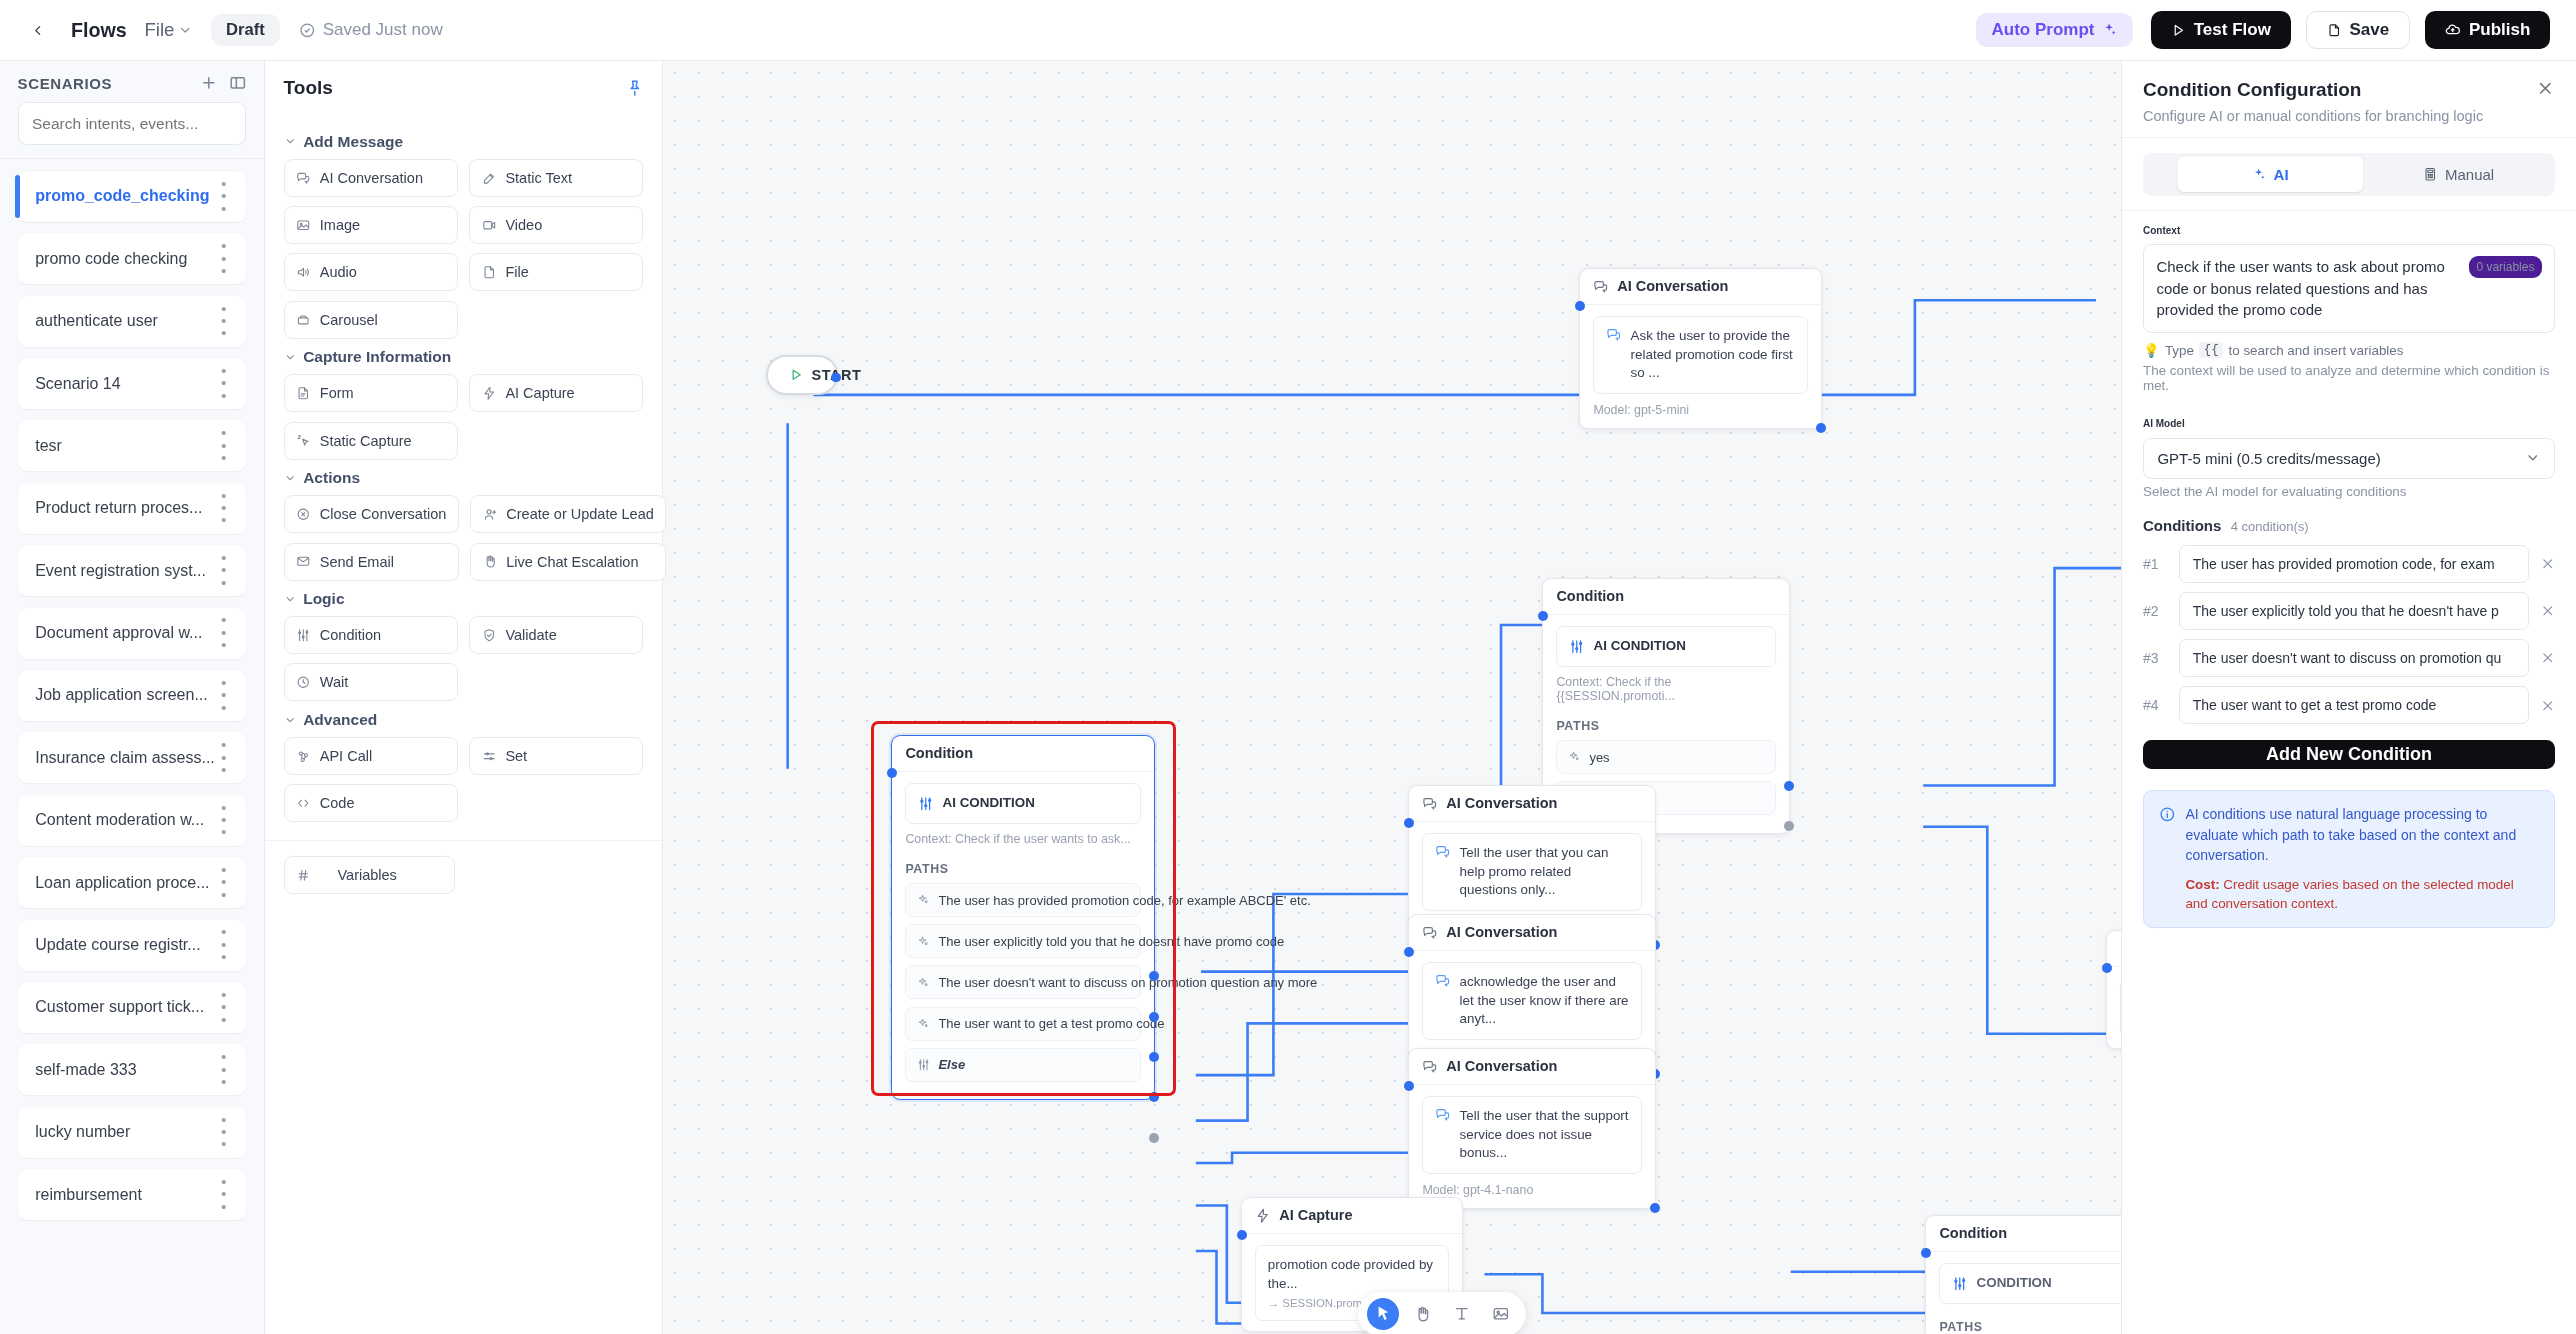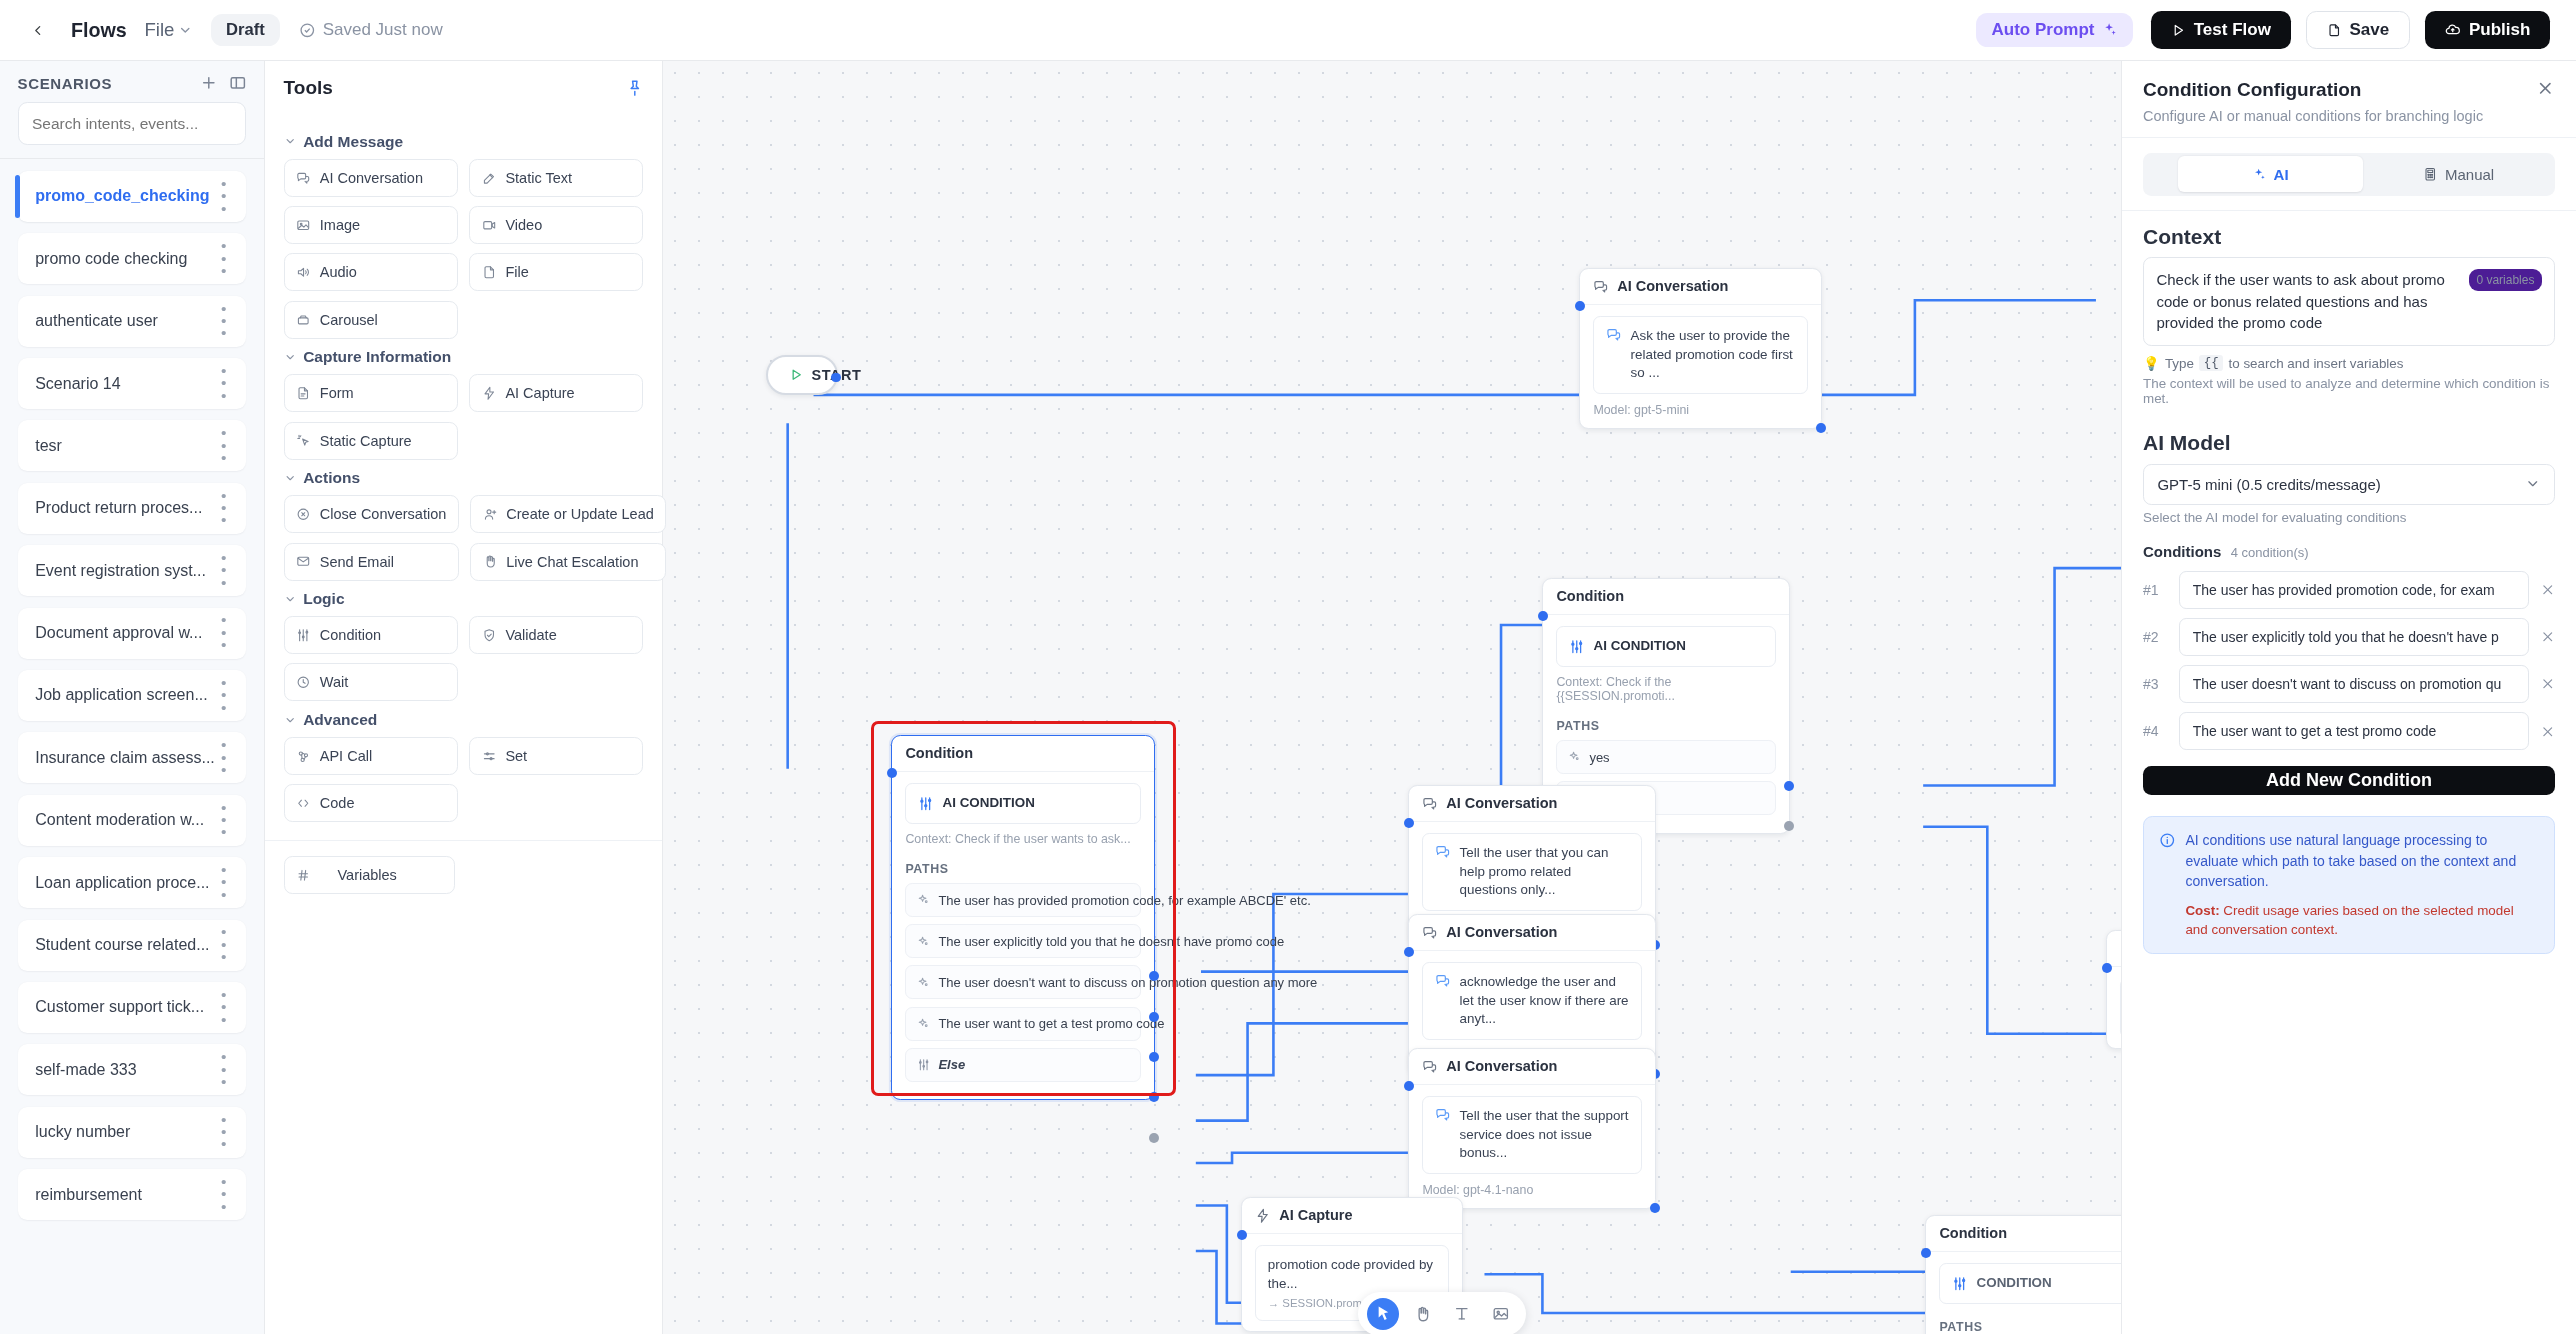--- a/index.html
+++ b/index.html
@@ -185,21 +185,21 @@
   .rp-seg {
     margin: 14.5px 21px; background:#f2f4f7; border-radius: 8.3px; padding: 3.6px; display:flex; gap:3.1px;
   }
   .seg-btn {
     flex:1; height: 36px; border-radius: 6.2px; display:flex; align-items:center; justify-content:center;
     gap:7.2px; font-size:15px; color:#5b6473; cursor:pointer;
   }
   .seg-btn.active { background:#fff; color:#2f6df0; font-weight:700; box-shadow: 0 0.5px 2.1px rgba(16,24,40,.1); margin-left: 31px; }
   .rp-divider { border-top: 1.6px solid #eef1f5; }
   .rp-body { padding: 13.4px 21px; overflow:hidden; }
-  .fld-label { font-size: 21px; font-weight:700; color:#2b3240; margin-bottom: 8.3px; }
+  .fld-label { font-size: 10px; font-weight:700; color:#2b3240; margin-bottom: 8.3px; }
   .ctx-box {
     border:1.6px solid #e2e6ec; border-radius: 8.3px; padding: 11.4px 12.4px; display:flex; gap: 10.3px;
     align-items:flex-start;
   }
   .ctx-text { flex:1; font-size: 15px; color:#2b3240; line-height:1.42; }
   .ctx-badge { background:#4c1d95; color:#8a93a3; font-size:12px; border-radius:9px; padding: 3.6px 7.2px; white-space:nowrap; }
   .hint { font-size:13.4px; color:#6b7484; margin-top: 9.3px; display:flex; align-items:center; gap:5.2px; flex-wrap:wrap;}
   .hint .code { background:#f1f3f6; border-radius:3.1px; padding: 1px 4.7px; font-family:"Liberation Mono", monospace; font-size:12.4px; color:#4e5767;}
   .sub-hint { font-size:13.4px; color:#8a93a3; margin-top: 5.2px; }
   .select-box {
@@ -411,21 +411,21 @@
         </div>
         <div class="sc-item">
           <div class="sc-label">Loan application proce...</div>
           <div class="sc-dots">
             <span>•</span>
             <span>•</span>
             <span>•</span>
           </div>
         </div>
         <div class="sc-item">
-          <div class="sc-label">Student course related...</div>
+          <div class="sc-label">Update course registr...</div>
           <div class="sc-dots">
             <span>•</span>
             <span>•</span>
             <span>•</span>
           </div>
         </div>
         <div class="sc-item">
           <div class="sc-label">Customer support tick...</div>
           <div class="sc-dots">
             <span>•</span>

